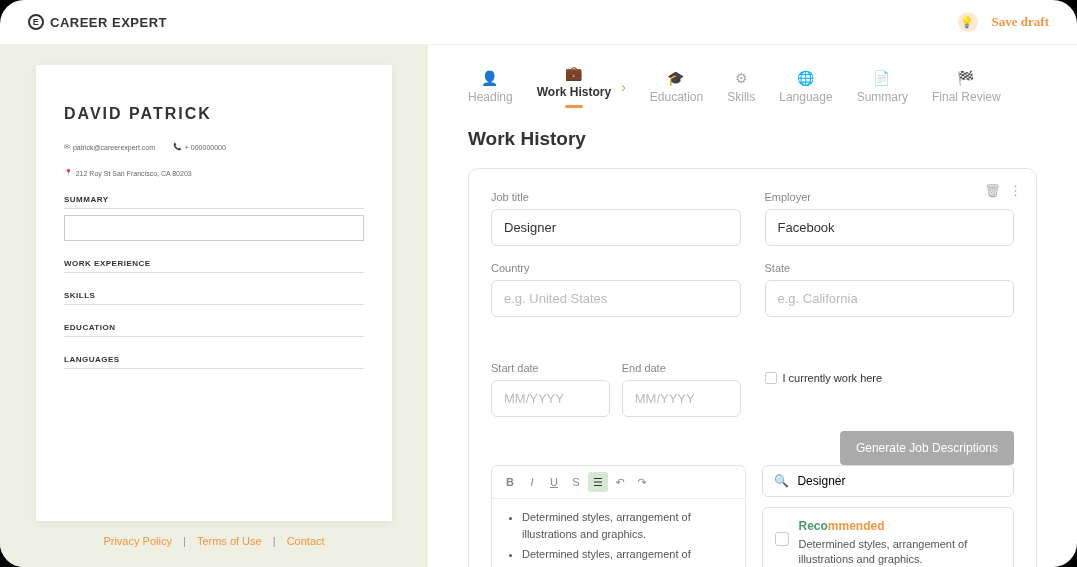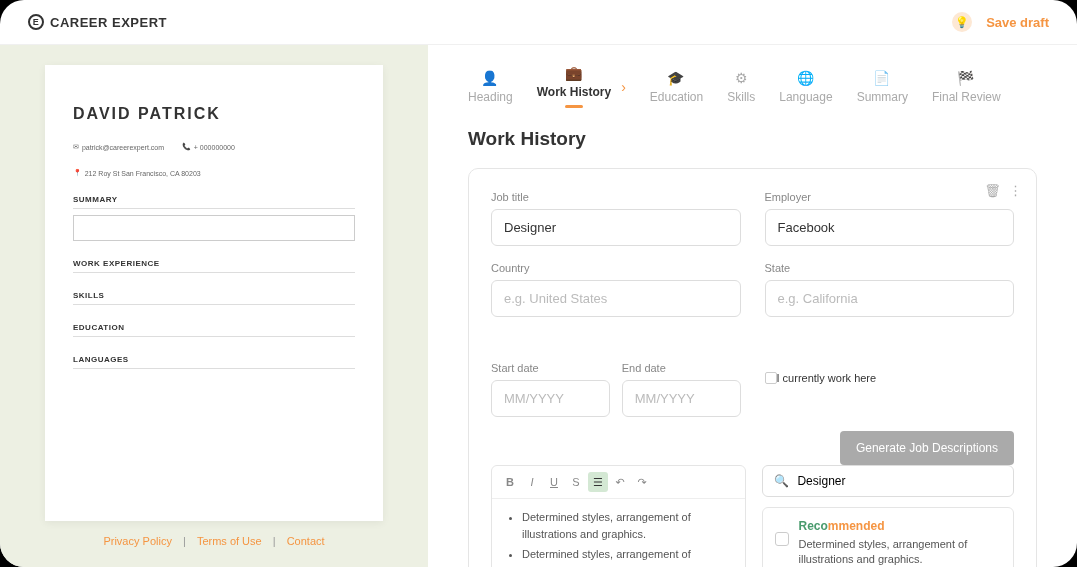--- a/index.html
+++ b/index.html
@@ -3,23 +3,23 @@
 <meta charset="utf-8">
 <style>
 * { margin: 0; padding: 0; box-sizing: border-box; font-family: -apple-system, BlinkMacSystemFont, 'Segoe UI', sans-serif; }
 body { background: #000; width: 1077px; height: 567px; overflow: hidden; }
 .app { background: #fff; width: 100%; height: 100%; border-radius: 24px; display: flex; flex-direction: column; overflow: hidden; }
 .header { display: flex; justify-content: space-between; align-items: center; padding: 12px 28px; border-bottom: 1px solid #f0f0f0; }
 .logo { display: flex; align-items: center; gap: 6px; font-weight: 700; font-size: 13px; letter-spacing: 0.5px; color: #333; }
 .logo-icon { width: 16px; height: 16px; border: 2px solid #333; border-radius: 50%; display: flex; align-items: center; justify-content: center; font-size: 9px; font-weight: bold; }
 .header-right { display: flex; align-items: center; gap: 14px; }
 .bulb { width: 20px; height: 20px; background: #fde8d4; border-radius: 50%; display: flex; align-items: center; justify-content: center; font-size: 11px; }
-.save-draft { color: #f59542; font-weight: 600; font-size: 13px; cursor: pointer; }
+.save-draft { color: #f59542; font-weight: 600; font-size: 13px; cursor: pointer; font-family: Liberation Serif, serif; }
 .body { display: flex; flex: 1; overflow: hidden; }
-.sidebar { width: 428px; background: #edf0e3; padding: 20px 45px; display: flex; flex-direction: column; }
+.sidebar { width: 428px; background: #edf0e3; padding: 20px 36px; display: flex; flex-direction: column; }
 .preview { background: #fff; flex: 1; padding: 40px 28px 20px; box-shadow: 0 2px 8px rgba(0,0,0,0.06); }
 .preview-name { font-size: 16px; font-weight: 700; letter-spacing: 2px; color: #333; margin-bottom: 20px; }
 .contact-row { display: flex; gap: 18px; font-size: 7px; color: #666; margin-bottom: 8px; flex-wrap: wrap; }
 .contact-item { display: flex; align-items: center; gap: 3px; }
 .section-title { font-size: 8px; font-weight: 700; letter-spacing: 0.5px; color: #333; margin-top: 18px; margin-bottom: 6px; border-bottom: 1px solid #ddd; padding-bottom: 4px; }
 .summary-box { border: 1px solid #ccc; height: 26px; margin-top: 4px; }
 .footer-links { text-align: center; font-size: 11px; color: #f59542; margin-top: 14px; }
 .footer-links span { padding: 0 4px; }
 .footer-links .sep { color: #999; }
 .main { flex: 1; padding: 20px 40px; overflow-y: auto; }
@@ -30,21 +30,21 @@
 .tab.active .tab-underline { width: 18px; height: 3px; background: #f59542; border-radius: 2px; margin-top: 2px; }
 .chevron { color: #f59542; font-size: 14px; margin-left: -14px; }
 .page-title { font-size: 19px; font-weight: 700; margin-bottom: 18px; color: #333; }
 .card { border: 1px solid #e5e5e5; border-radius: 10px; padding: 22px; position: relative; }
 .card-actions { position: absolute; top: 14px; right: 14px; display: flex; gap: 8px; color: #aaa; font-size: 13px; }
 .form-grid { display: grid; grid-template-columns: 1fr 1fr; gap: 16px 24px; }
 .date-row { display: grid; grid-template-columns: 1fr 1fr; gap: 12px; margin-top: 29px; }
 .field-label { font-size: 11px; color: #888; margin-bottom: 6px; display: block; }
 .input { width: 100%; border: 1px solid #ddd; border-radius: 6px; padding: 10px 12px; font-size: 13px; color: #333; outline: none; }
 .input::placeholder { color: #bbb; }
-.checkbox-row { display: flex; align-items: center; font-size: 11px; color: #333; margin-top: 6px; grid-column: 2; justify-content: flex-start; }
+.checkbox-row { display: flex; align-items: center; gap: 6px; font-size: 11px; color: #333; margin-top: 6px; grid-column: 2; justify-content: flex-start; }
 .checkbox { width: 12px; height: 12px; border: 1px solid #ccc; border-radius: 2px; }
 .gen-btn { background: #aaa; color: #fff; border: none; border-radius: 4px; padding: 10px 16px; font-size: 12px; font-weight: 500; margin-top: 14px; float: right; cursor: pointer; }
 .editor-section { display: flex; gap: 16px; margin-top: 20px; clear: both; }
 .editor-left { flex: 1; border: 1px solid #e5e5e5; border-radius: 6px; }
 .toolbar { display: flex; gap: 2px; padding: 6px 8px; border-bottom: 1px solid #eee; align-items: center; }
 .tool-btn { width: 20px; height: 20px; display: flex; align-items: center; justify-content: center; font-size: 11px; color: #888; border-radius: 3px; cursor: pointer; }
 .tool-btn.active { background: #d4e8d4; color: #333; }
 .editor-content { padding: 10px 14px; font-size: 11px; color: #555; }
 .editor-content ul { padding-left: 16px; }
 .editor-content li { margin-bottom: 4px; line-height: 1.5; }

